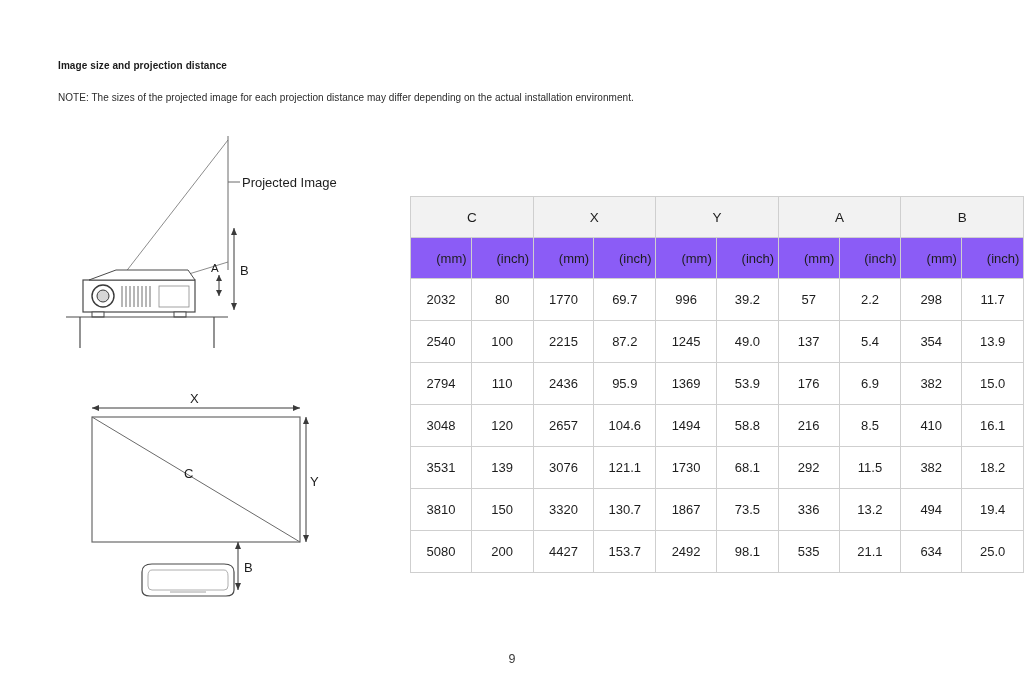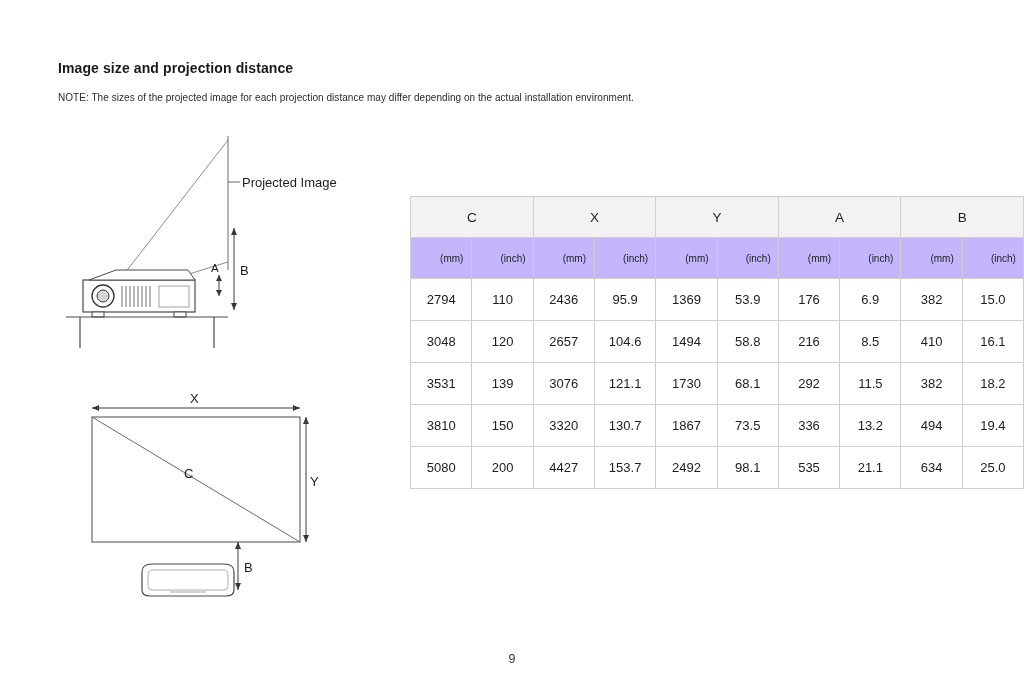--- a/index.html
+++ b/index.html
@@ -17,21 +17,21 @@
   }
   .page {
     position: relative;
     width: 1024px;
     height: 692px;
   }
   .title {
     position: absolute;
     left: 58px;
     top: 60px;
-    font-size: 14px;
+    font-size: 10px;
     font-weight: bold;
     color: #1a1a1a;
     letter-spacing: 0.1px;
   }
   .note {
     position: absolute;
     left: 58px;
     top: 92px;
     font-size: 10px;
     color: #2b2b2b;
@@ -79,23 +79,23 @@
     font-weight: normal;
     background: #ffffff;
   }
   table.spec thead tr.group th {
     background: #f2f2f2;
     height: 38px;
     font-size: 13.5px;
     color: #1d1d1d;
   }
   table.spec thead tr.units th {
-    background: #c4b5fd;
+    background: #8b5cf6;
     height: 38px;
-    font-size: 10px;
+    font-size: 13px;
     color: #1d1d1d;
     padding-left: 22px;
   }
   table.spec tbody td {
     height: 39px;
     font-size: 13px;
   }
   .col-mm { width: 56px; }
   .col-in { width: 53px; }
   .pagenum {
@@ -218,20 +218,44 @@
           <th class="col-mm">(mm)</th>
           <th class="col-in">(inch)</th>
           <th class="col-mm">(mm)</th>
           <th class="col-in">(inch)</th>
           <th class="col-mm">(mm)</th>
           <th class="col-in">(inch)</th>
         </tr>
       </thead>
       <tbody>
         <tr>
+          <td>2032</td>
+          <td>80</td>
+          <td>1770</td>
+          <td>69.7</td>
+          <td>996</td>
+          <td>39.2</td>
+          <td>57</td>
+          <td>2.2</td>
+          <td>298</td>
+          <td>11.7</td>
+        </tr>
+        <tr>
+          <td>2540</td>
+          <td>100</td>
+          <td>2215</td>
+          <td>87.2</td>
+          <td>1245</td>
+          <td>49.0</td>
+          <td>137</td>
+          <td>5.4</td>
+          <td>354</td>
+          <td>13.9</td>
+        </tr>
+        <tr>
           <td>2794</td>
           <td>110</td>
           <td>2436</td>
           <td>95.9</td>
           <td>1369</td>
           <td>53.9</td>
           <td>176</td>
           <td>6.9</td>
           <td>382</td>
           <td>15.0</td>

